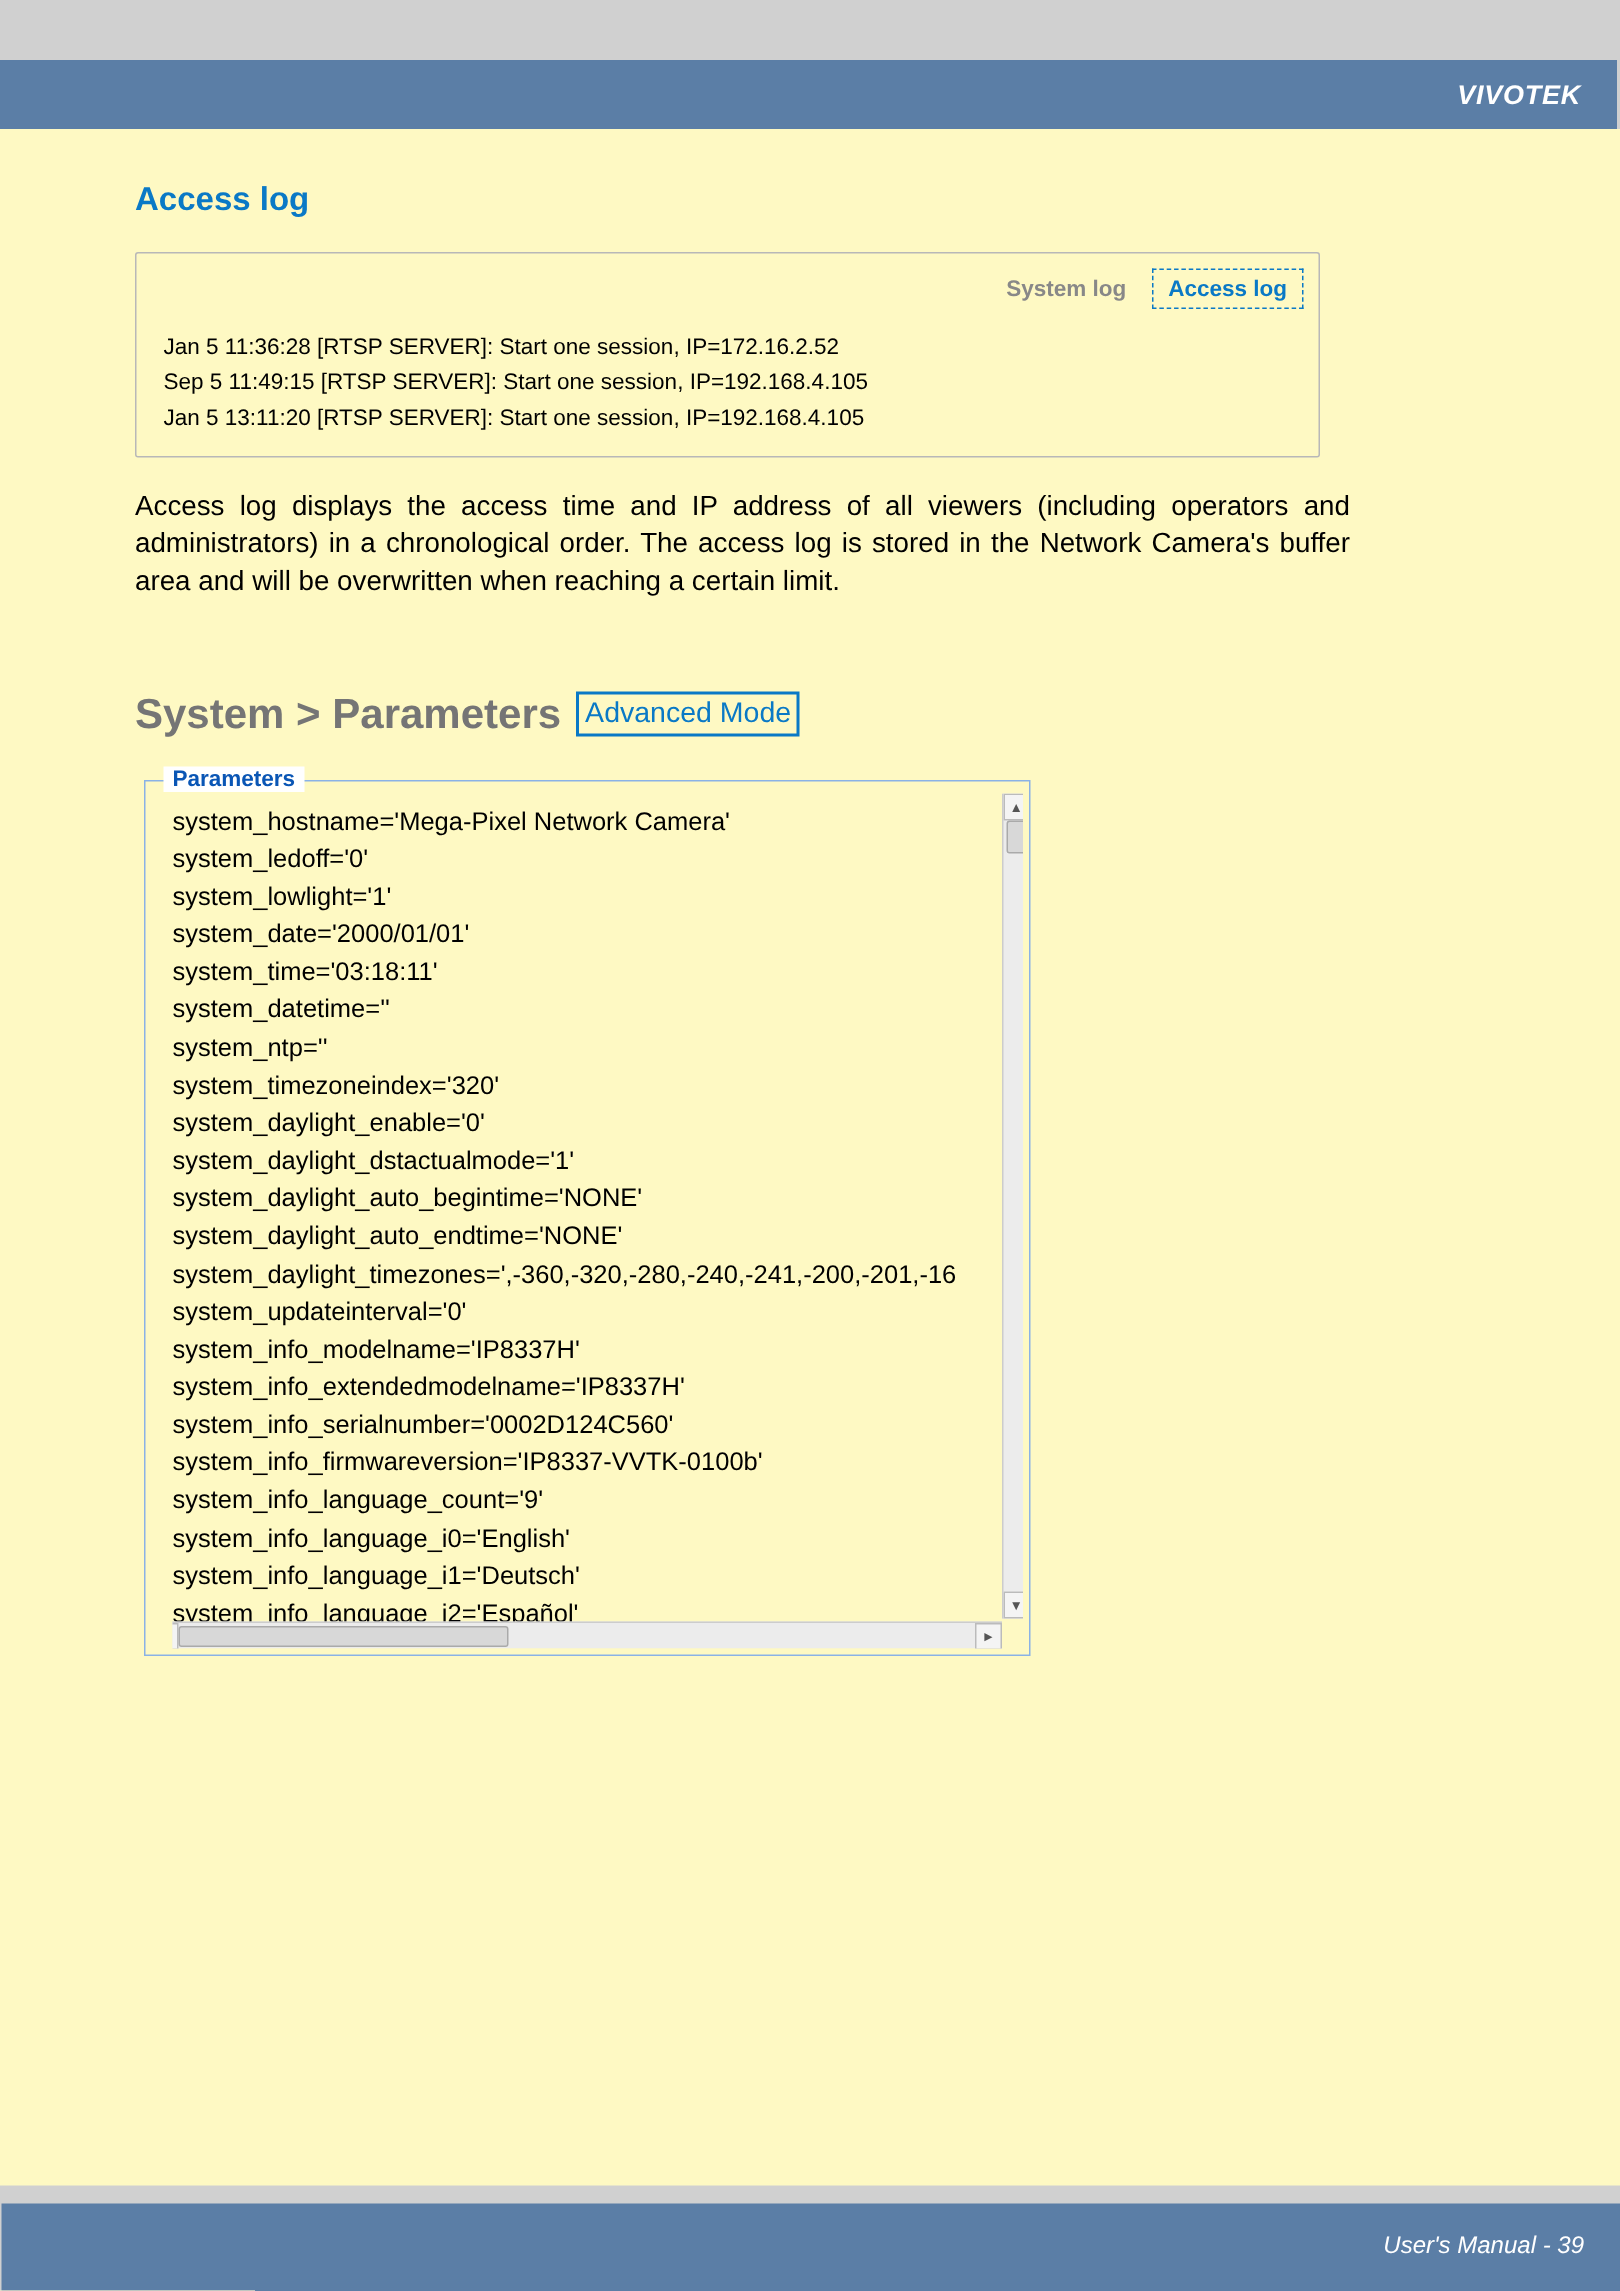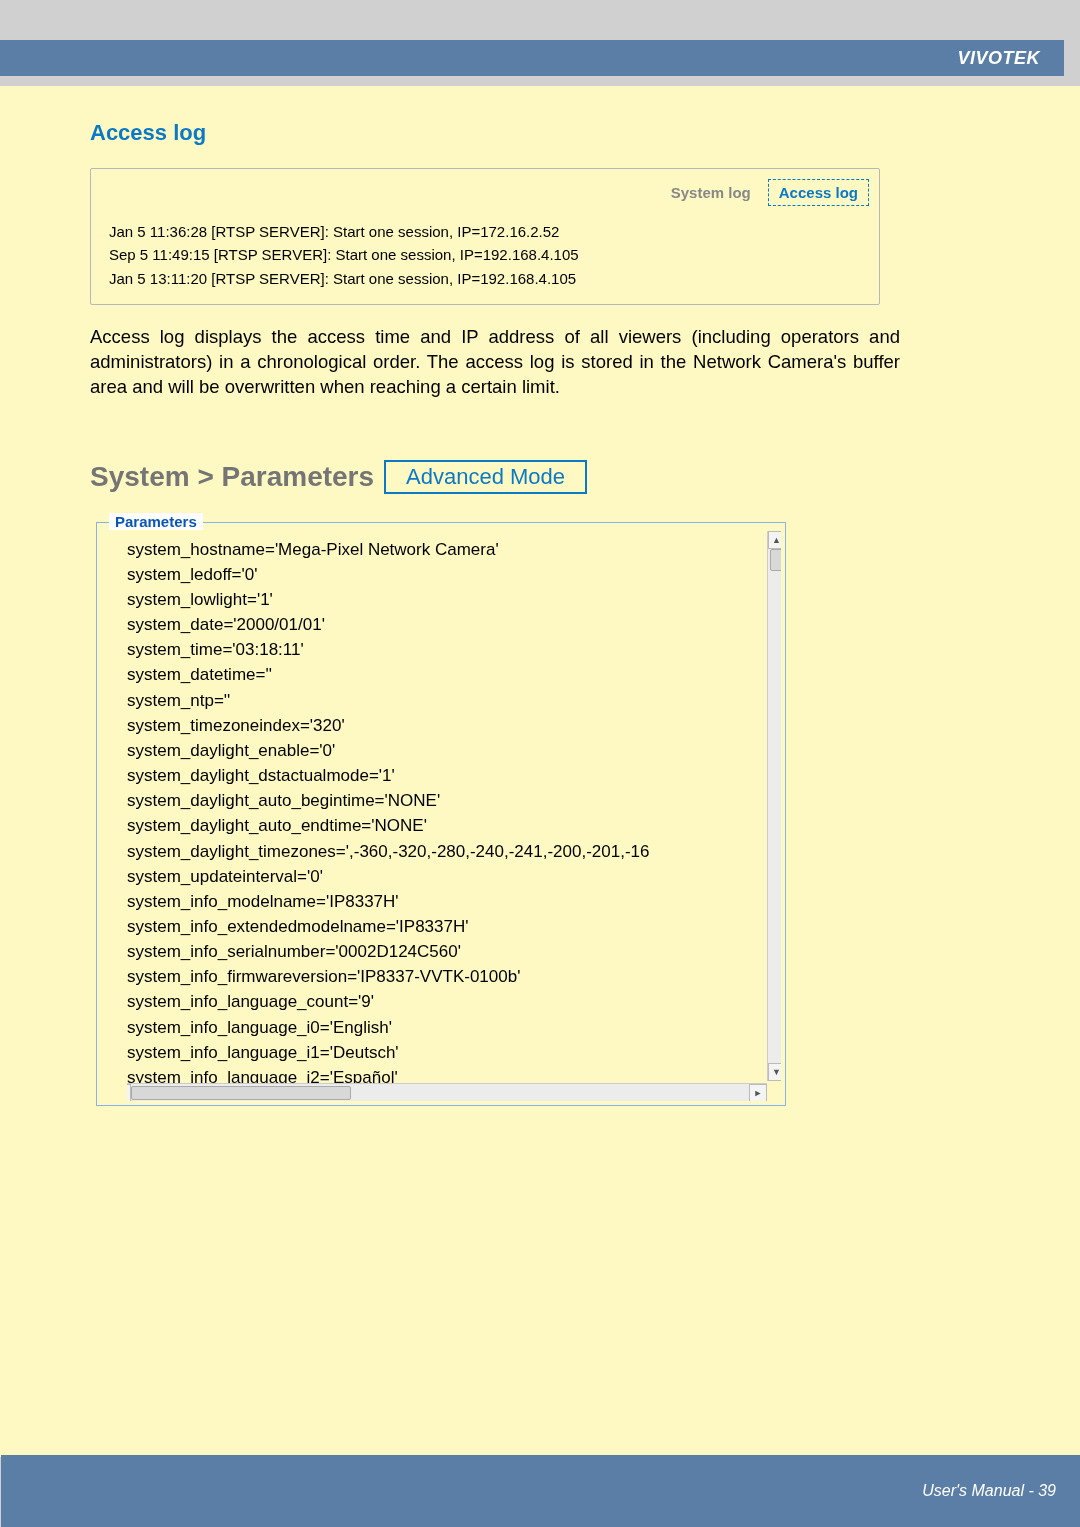--- a/index.html
+++ b/index.html
@@ -12,22 +12,22 @@
   }
   .page {
     width: 1080px;
     height: 1527px;
     background: #d0d0d0;
   }
   .header-band {
     position: absolute;
     top: 40px;
     left: 0;
-    right: 16px;
-    height: 36px;
+    right: 2px;
+    height: 46px;
     background: #5b7ea6;
     display: flex;
     justify-content: flex-end;
     align-items: center;
     padding-right: 24px;
   }
   .brand {
     color: #fff;
     font-style: italic;
     font-weight: bold;
@@ -95,36 +95,36 @@
     margin-bottom: 28px;
   }
   .h2-text {
     color: #757575;
     font-size: 28px;
     font-weight: bold;
   }
   .mode-badge {
     border: 2px solid #0a79c6;
     color: #0a79c6;
-    font-size: 22px;
-    padding: 2px 20px;
+    font-size: 19px;
+    padding: 2px 4px;
     font-weight: normal;
   }
   .para2 {
     font-size: 19px;
     line-height: 1.4;
     color: #000;
     text-align: justify;
     width: 770px;
     margin-bottom: 24px;
   }
   .params-fieldset {
     border: 1px solid #8ab2e6;
-    width: 690px;
-    padding: 8px 4px 4px 30px;
+    width: 591px;
+    padding: 8px 4px 4px 18px;
     position: relative;
     margin-left: 6px;
   }
   .params-legend {
     position: absolute;
     top: -10px;
     left: 12px;
     background: #fff;
     color: #0a56b5;
     font-weight: bold;
@@ -206,21 +206,21 @@
     width: 220px;
     background: #d8d8d8;
     border: 1px solid #aaa;
     border-radius: 2px;
   }
   .footer-band {
     position: absolute;
     left: 1px;
     right: 0;
     bottom: 0;
-    height: 72px;
+    height: 58px;
     background: #5b7ea6;
     display: flex;
     justify-content: flex-end;
     align-items: center;
     padding-right: 24px;
   }
   .footer-text {
     color: #fff;
     font-style: italic;
     font-size: 16px;

